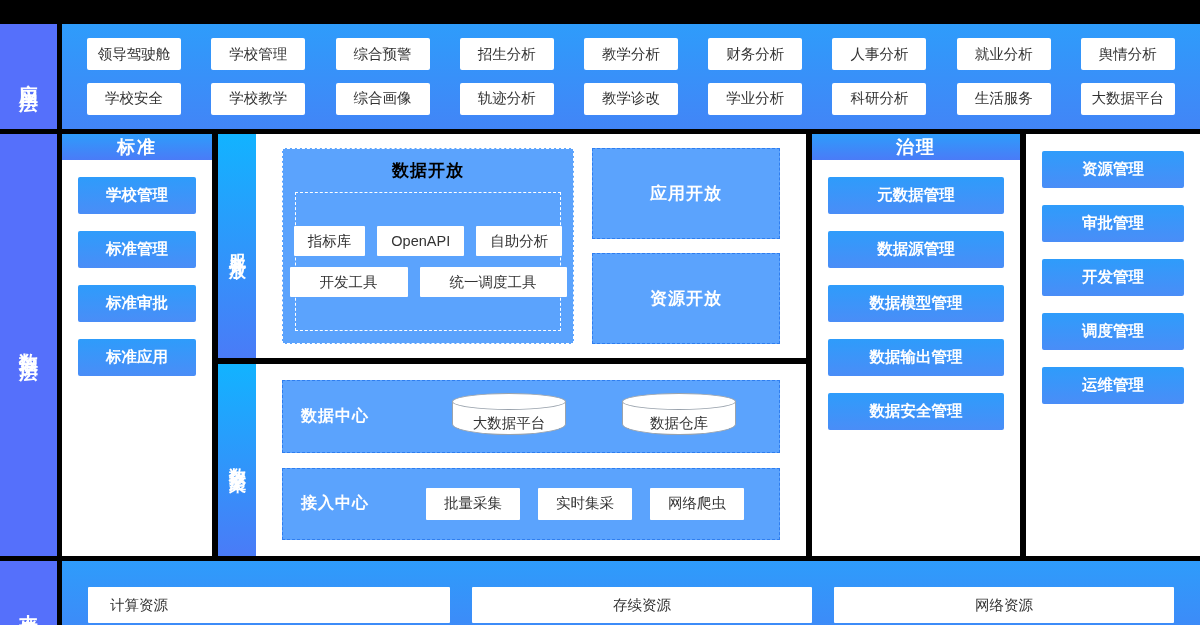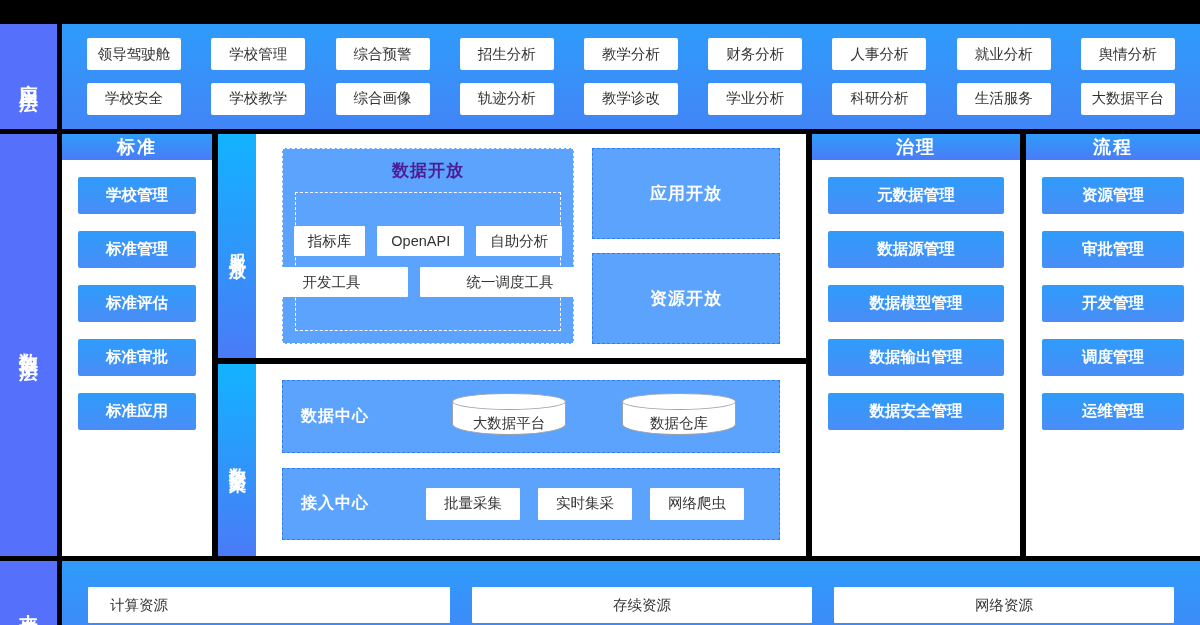--- a/index.html
+++ b/index.html
@@ -181,21 +181,21 @@
     flex: 1;
     background: #5ba3fd;
     border: 1px dashed #ffffff;
     padding: 10px 12px 12px 12px;
     display: flex;
     flex-direction: column;
     box-sizing: border-box;
     min-width: 0;
   }
   #data-open-panel .panel-title {
-    color: #4c1d95;
+    color: #000000;
     font-size: 17px;
     font-weight: bold;
     text-align: center;
     letter-spacing: 1px;
     margin-bottom: 10px;
   }
   #data-open-inner {
     flex: 1;
     border: 1px dashed #ffffff;
     padding: 11px 12px;
@@ -215,21 +215,21 @@
     color: #333333;
     font-size: 14.5px;
     height: 30px;
     display: flex;
     align-items: center;
     justify-content: center;
     padding: 0 14px;
     border-radius: 1px;
     white-space: nowrap;
   }
-  .tool-chip.wide { padding: 0 47px; }
+  .tool-chip.wide { padding: 0 30px; }
 
   
   #open-side {
     width: 188px;
     flex-shrink: 0;
     display: flex;
     flex-direction: column;
     gap: 14px;
     border-radius: 20px;
   }
@@ -409,21 +409,20 @@
     <span class="rail-text">数据层</span>
   </div>
 
   <div id="data-layer">
 
     <div class="col-card" id="col-standard">
       <div class="col-head">标准</div>
       <div class="col-body" id="standard-items">
           <div class="pill">学校管理</div>
           <div class="pill">标准管理</div>
-          <div class="pill">标准评估</div>
           <div class="pill">标准审批</div>
           <div class="pill">标准应用</div>
         </div>
     </div>
 
     <div id="center-stack">
 
       <div class="band" id="band-service">
         <div class="band-rail">
           <span class="rail-text">服务开放</span>
@@ -488,21 +487,20 @@
       <div class="col-body" id="governance-items">
           <div class="pill">元数据管理</div>
           <div class="pill">数据源管理</div>
           <div class="pill">数据模型管理</div>
           <div class="pill">数据输出管理</div>
           <div class="pill">数据安全管理</div>
         </div>
     </div>
 
     <div class="col-card" id="col-process">
-      <div class="col-head">流程</div>
       <div class="col-body" id="process-items">
           <div class="pill">资源管理</div>
           <div class="pill">审批管理</div>
           <div class="pill">开发管理</div>
           <div class="pill">调度管理</div>
           <div class="pill">运维管理</div>
         </div>
     </div>
 
   </div>

